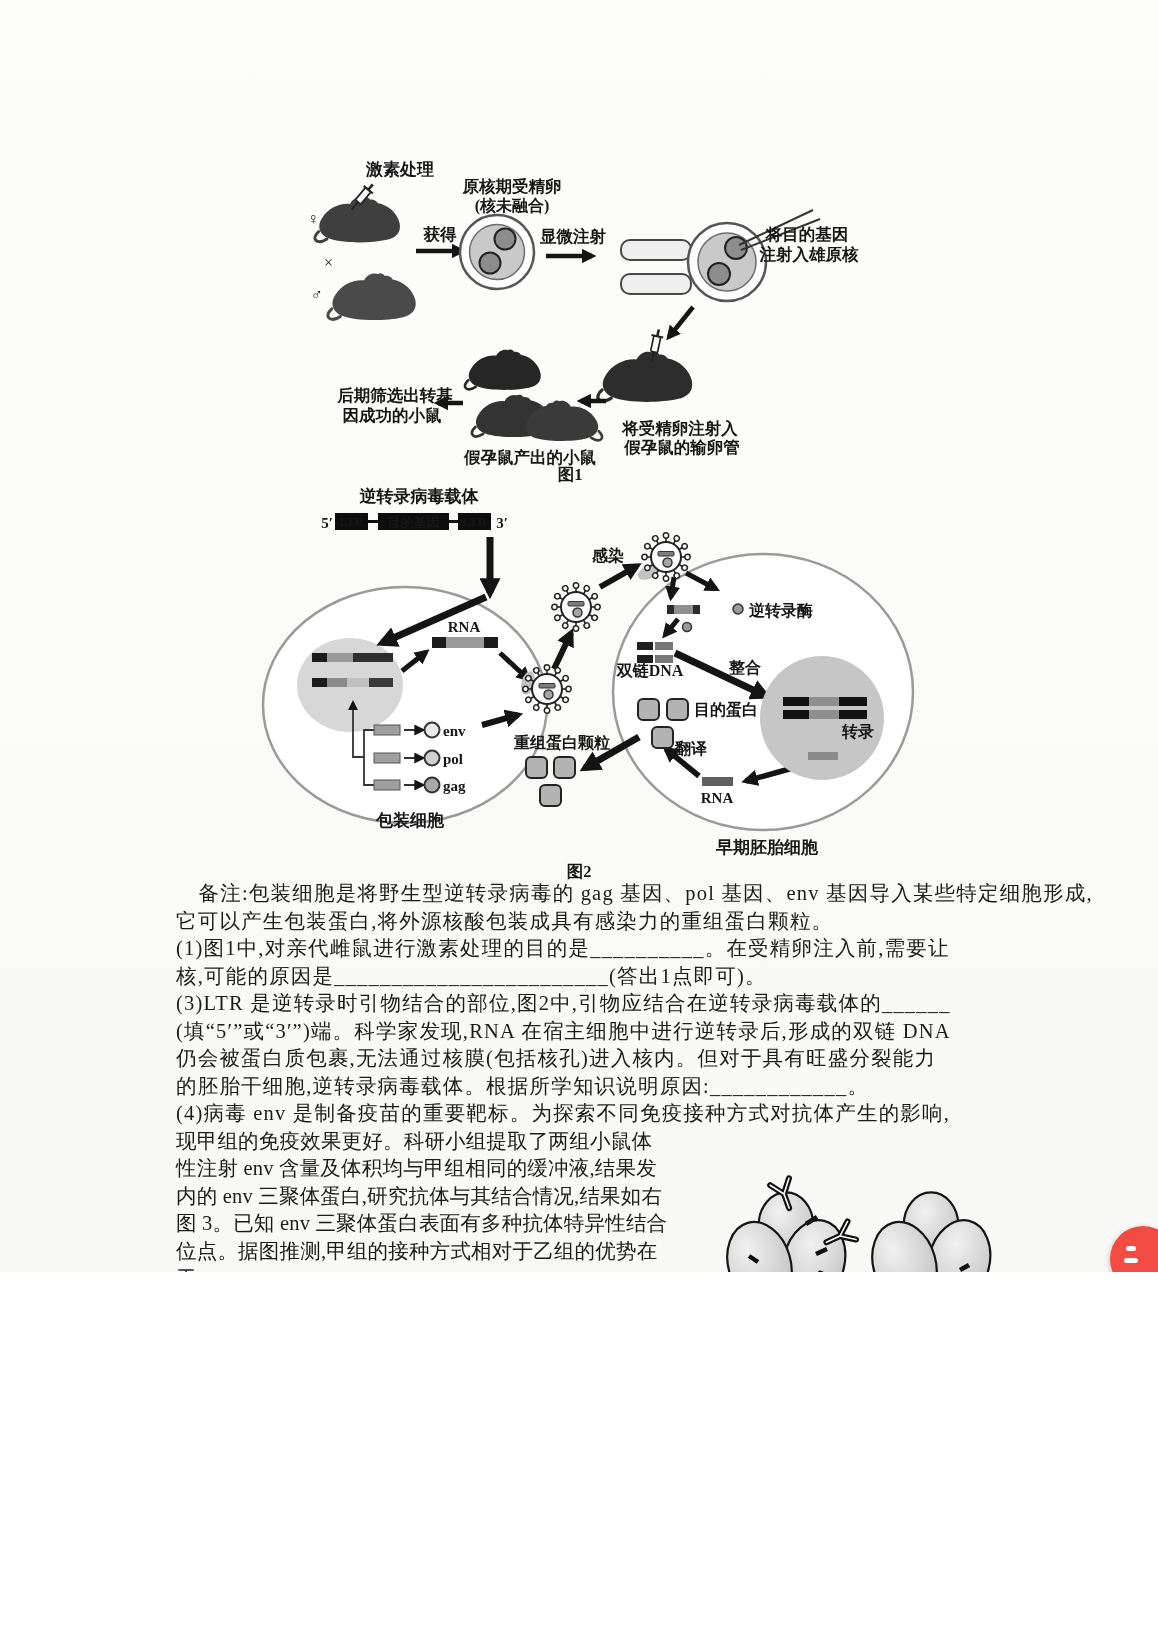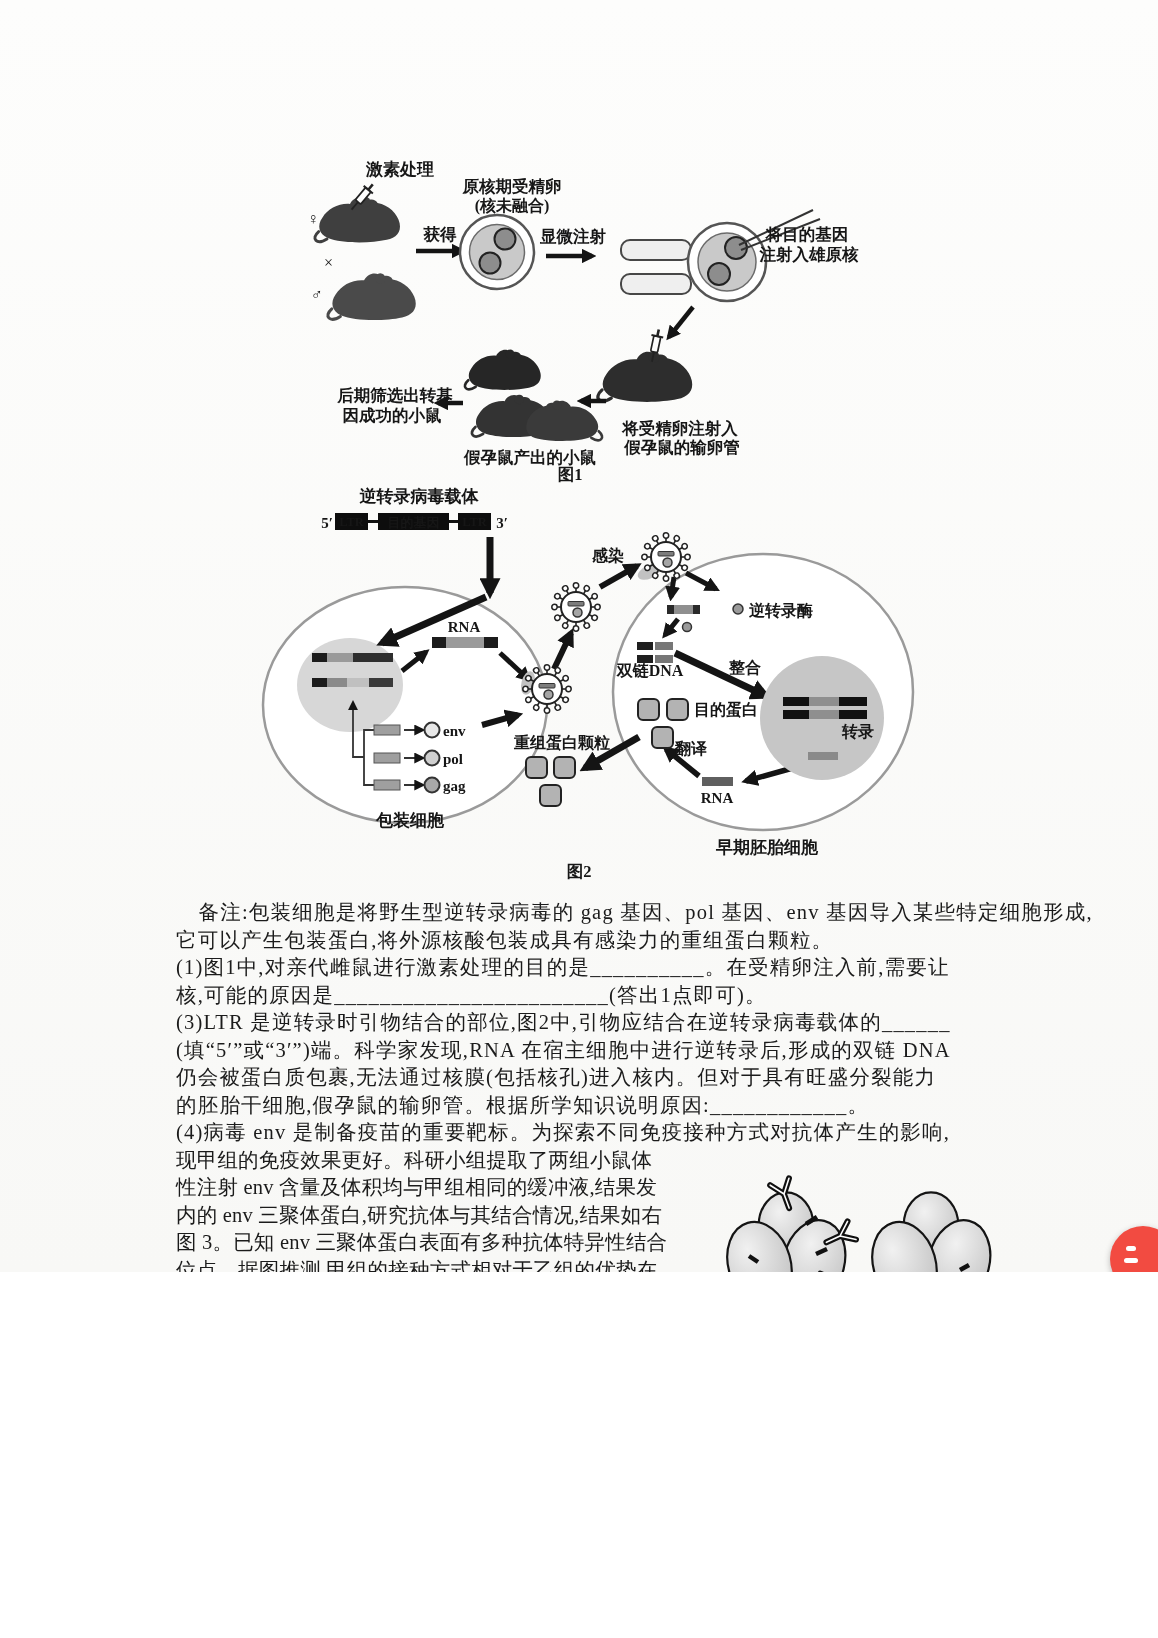--- a/index.html
+++ b/index.html
@@ -5,21 +5,21 @@
   html,body{margin:0;padding:0;background:#ffffff;}
   .page{position:relative;width:1158px;height:1272px;background:linear-gradient(#fdfdfc,#f8f8f6);
         overflow:hidden;font-family:"Liberation Serif","DejaVu Serif",serif;color:#1b1b1b;}
   svg{position:absolute;overflow:visible;}
   .fig1{left:280px;top:150px;width:600px;height:340px;}
   .fig2{left:250px;top:485px;width:720px;height:400px;}
   .fig3{left:688px;top:1150px;width:450px;height:268px;}
   .bodytext{position:absolute;left:176px;top:880px;width:820px;font-size:20.5px;line-height:27.5px;
             letter-spacing:1.2px;white-space:nowrap;}
   .tline{height:27.5px;}
-  .indent{text-indent:1.1em;margin-top:19px;}
+  .indent{text-indent:1.1em;}
   .narrow{letter-spacing:0.2px;}
   .footer{position:absolute;left:170px;top:1426px;width:820px;text-align:center;
           font-size:16px;font-weight:700;letter-spacing:1px;}
   .scanline{position:absolute;left:0;top:1619px;width:1116px;height:4px;background:#969696;border-radius:2px;}
   .fab{position:absolute;right:-18px;bottom:-20px;width:66px;height:66px;border-radius:50%;
        background:#f24b41;box-shadow:0 2px 6px rgba(0,0,0,.25);}
   .fab .dotA{position:absolute;left:16px;top:20px;width:10px;height:5px;background:#fff;border-radius:3px;}
   .fab .dotB{position:absolute;left:14px;top:32px;width:14px;height:5px;background:#fff;border-radius:3px;}
   text{font-family:"Liberation Serif","DejaVu Serif",serif;fill:#161616;}
   .cjk{font-weight:700;}
@@ -275,21 +275,21 @@
   </svg>
 
   <div class="bodytext">
     <div class="tline indent">备注:包装细胞是将野生型逆转录病毒的 gag 基因、pol 基因、env 基因导入某些特定细胞形成,</div>
     <div class="tline">它可以产生包装蛋白,将外源核酸包装成具有感染力的重组蛋白颗粒。</div>
     <div class="tline">(1)图1中,对亲代雌鼠进行激素处理的目的是__________。在受精卵注入前,需要让</div>
     <div class="tline">核,可能的原因是________________________(答出1点即可)。</div>
     <div class="tline">(3)LTR 是逆转录时引物结合的部位,图2中,引物应结合在逆转录病毒载体的______</div>
     <div class="tline">(填“5′”或“3′”)端。科学家发现,RNA 在宿主细胞中进行逆转录后,形成的双链 DNA</div>
     <div class="tline">仍会被蛋白质包裹,无法通过核膜(包括核孔)进入核内。但对于具有旺盛分裂能力</div>
-    <div class="tline">的胚胎干细胞,假孕鼠的输卵管。根据所学知识说明原因:____________。</div>
+    <div class="tline">的胚胎干细胞,逆转录病毒载体。根据所学知识说明原因:____________。</div>
     <div class="tline">(4)病毒 env 是制备疫苗的重要靶标。为探索不同免疫接种方式对抗体产生的影响,</div>
     <div class="tline narrow">现甲组的免疫效果更好。科研小组提取了两组小鼠体</div>
     <div class="tline narrow">性注射 env 含量及体积均与甲组相同的缓冲液,结果发</div>
     <div class="tline narrow">内的 env 三聚体蛋白,研究抗体与其结合情况,结果如右</div>
     <div class="tline narrow">图 3。已知 env 三聚体蛋白表面有多种抗体特异性结合</div>
     <div class="tline narrow">位点。据图推测,甲组的接种方式相对于乙组的优势在</div>
     <div class="tline narrow">于__________。</div>
   </div>
 
   <svg class="fig3" viewBox="0 0 450 268">

